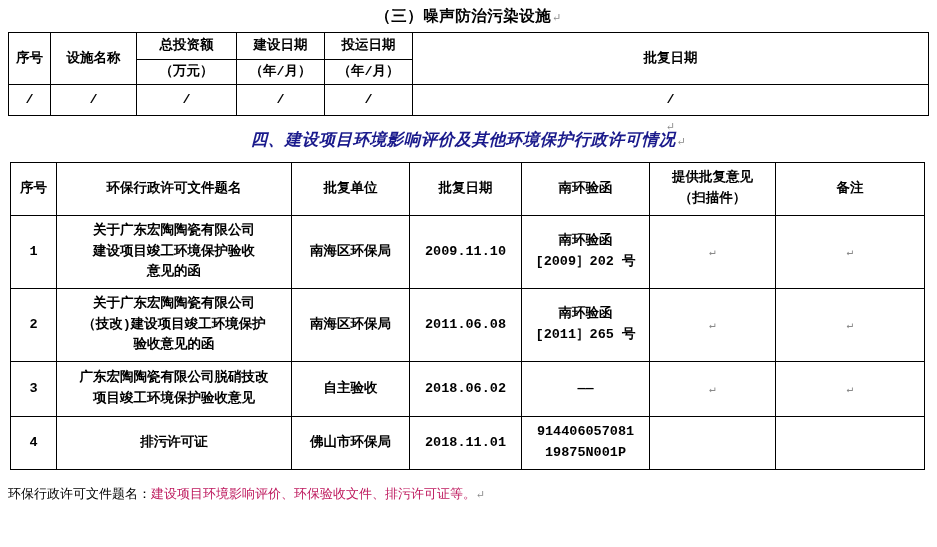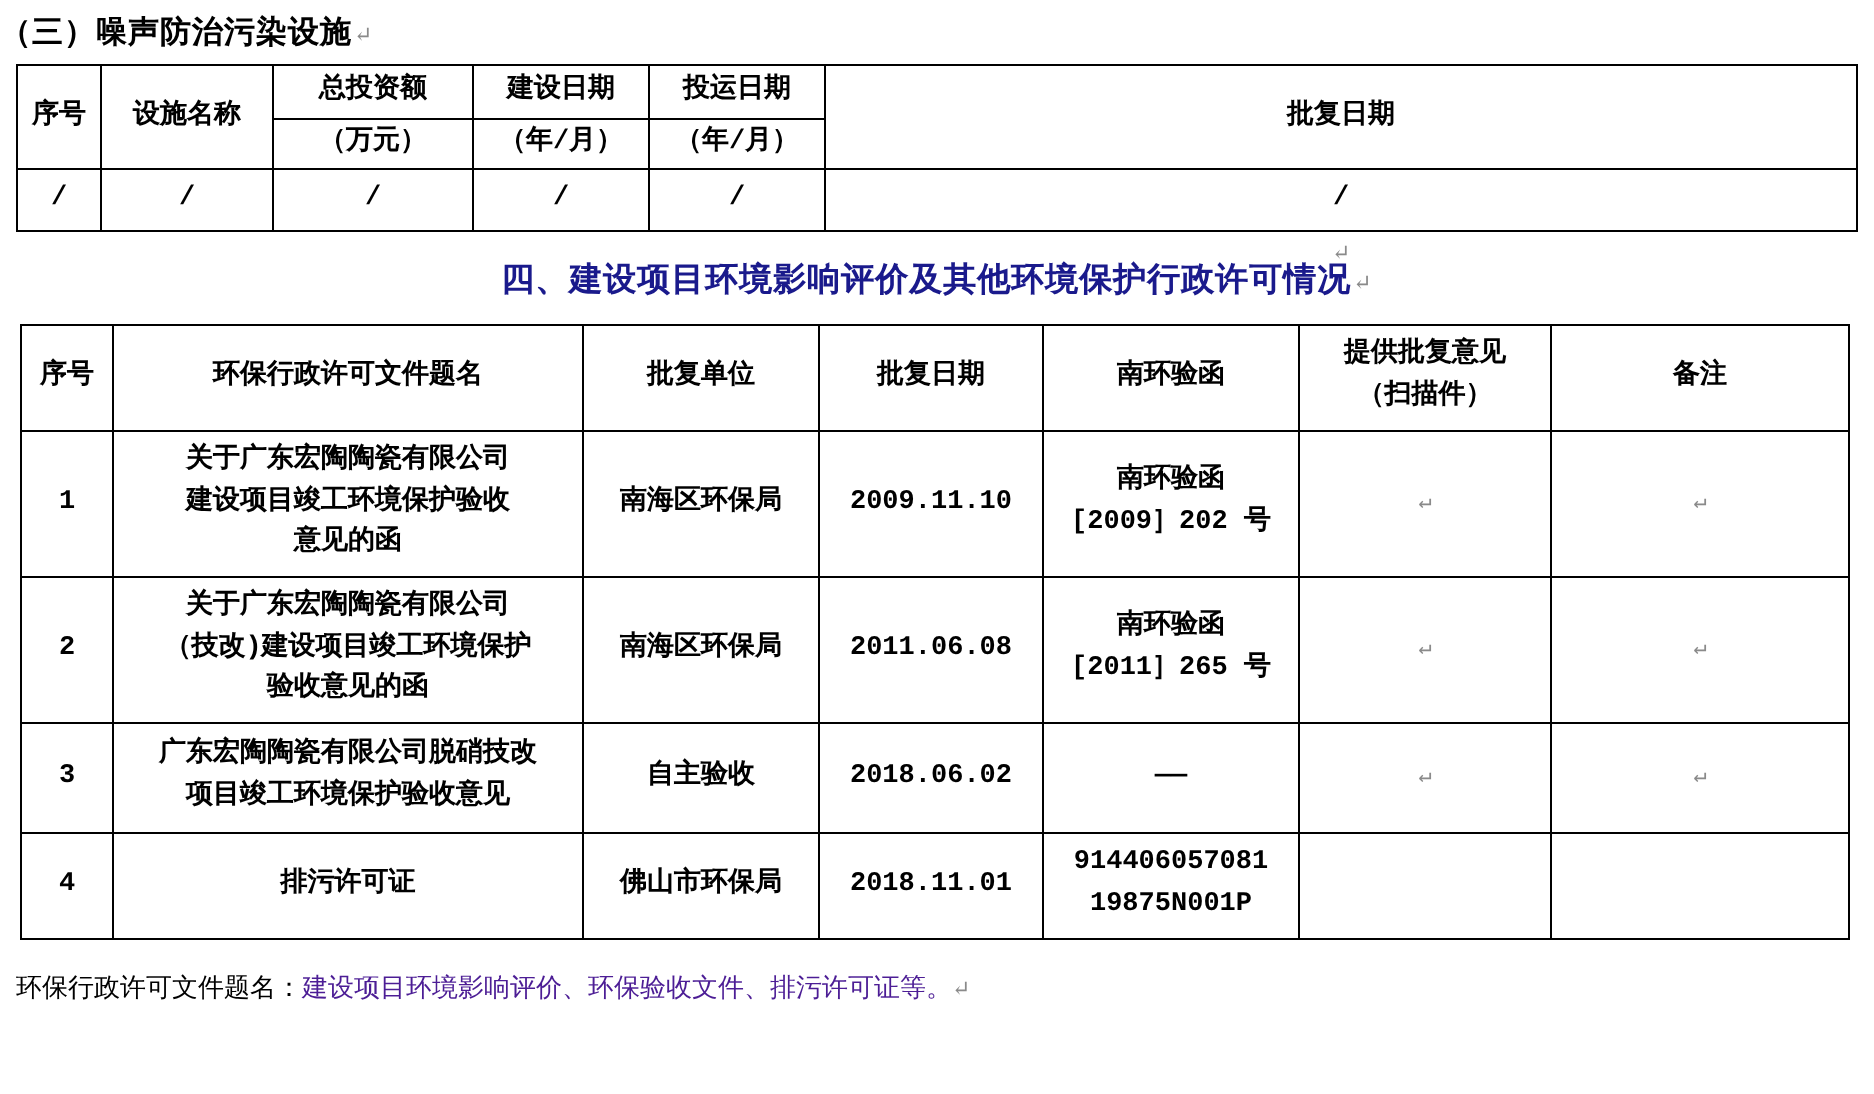--- a/index.html
+++ b/index.html
@@ -17,20 +17,21 @@
   }
   .page {
     width: 937px;
     height: 547px;
     position: relative;
     box-sizing: border-box;
   }
 
   
   .section-title-1 {
+    text-align: center;
     font-size: 15.5px;
     font-weight: bold;
     letter-spacing: 0.5px;
     padding-top: 6px;
     padding-bottom: 5px;
     position: relative;
   }
   .pilcrow {
     color: #8a8a8a;
     font-size: 11px;
@@ -73,20 +74,21 @@
 
   
   .section-title-2 {
     text-align: center;
     font-size: 16.5px;
     font-weight: bold;
     color: #1a1a8c;
     padding-top: 13px;
     padding-bottom: 11px;
     letter-spacing: 0.5px;
+    font-style: italic;
   }
   .section-title-2 .pilcrow { color: #8a8a8a; }
 
   
   .table-permit {
     width: 915px;
     margin: 0 10px;
   }
   .table-permit td {
     font-size: 13.5px;
@@ -116,21 +118,21 @@
   }
 
   
   .footnote {
     margin: 14px 0 0 8px;
     font-size: 13px;
     font-weight: normal;
     color: #000000;
     line-height: 1.5;
   }
-  .footnote .redpart { color: #4c1d95; }
+  .footnote .redpart { color: #be185d; }
 </style>
 </head>
 <body>
 
 <div class="page">
 
   <div class="section-title-1">
     <span>（三）噪声防治污染设施</span><span class="pilcrow">↵</span>
   </div>
 

